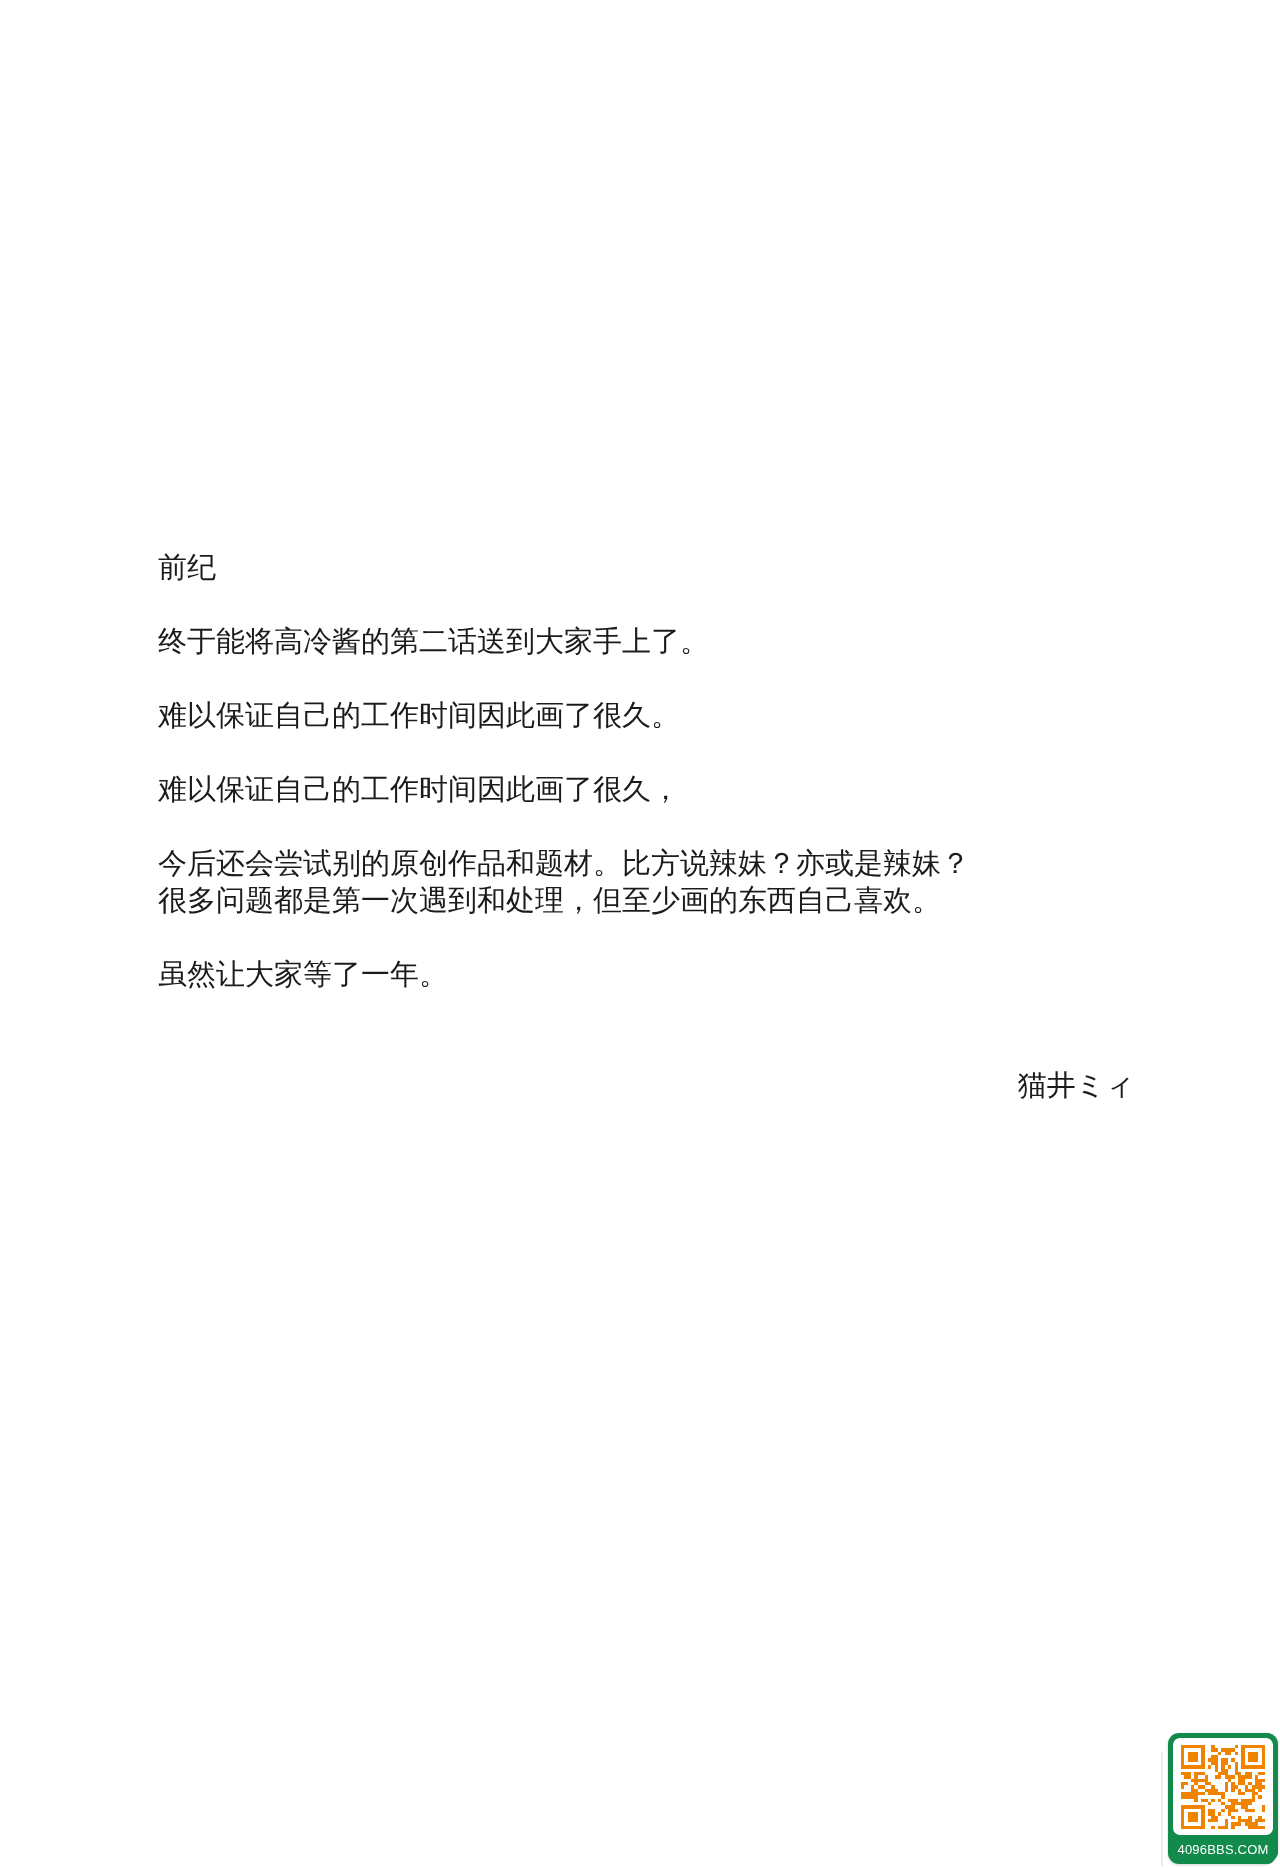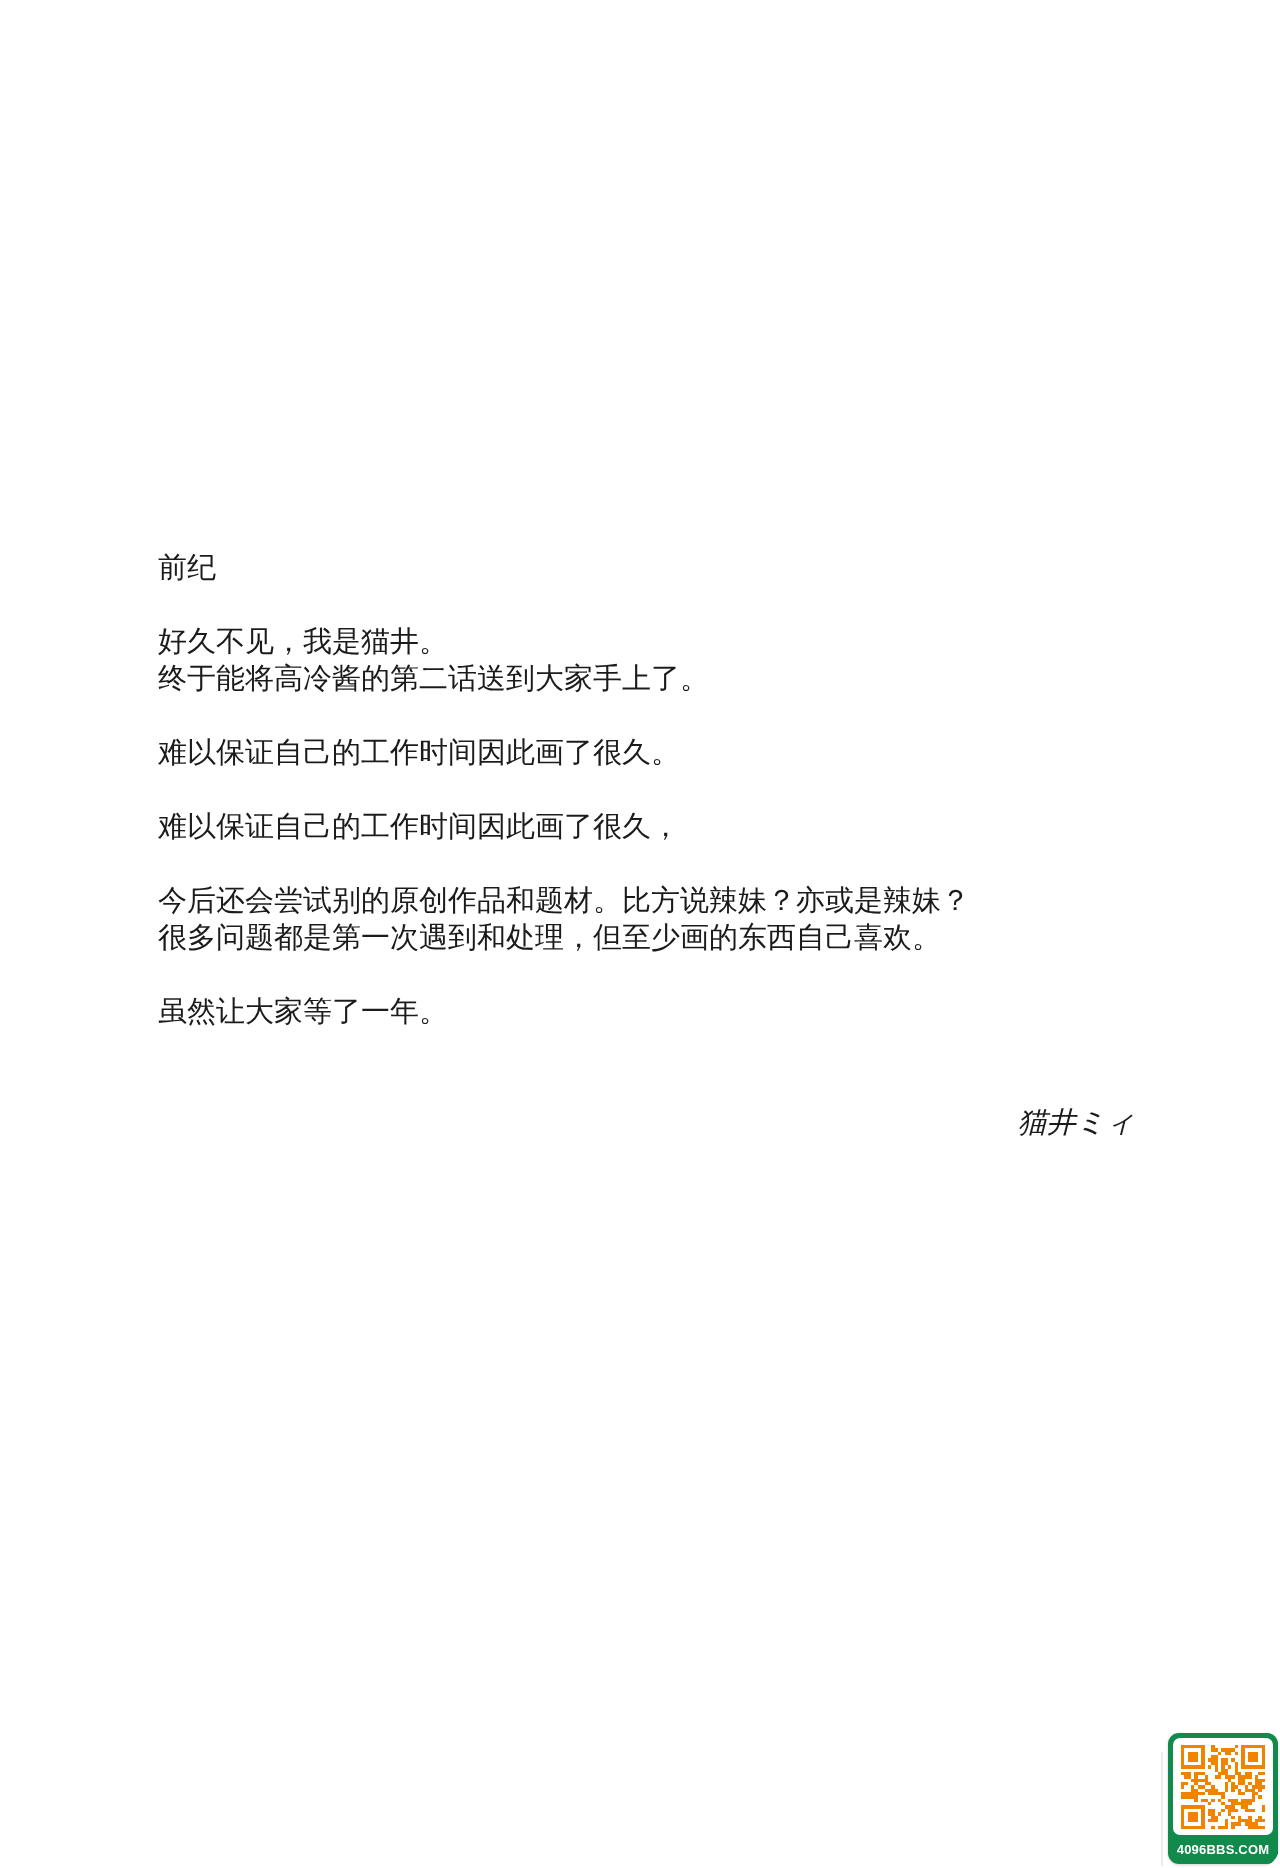--- a/index.html
+++ b/index.html
@@ -20,21 +20,21 @@
     position: absolute;
     left: 158px;
     top: 549px;
     width: 977px;
     color: var(--ink, #1b1b1b);
     font-size: 29px;
     line-height: 37px;
     font-family: "DejaVu Sans", "Liberation Sans", sans-serif;
   }
   .line { height: 37px; white-space: nowrap; }
-  .line.sig { text-align: right; font-style: italic; }
+  .line.sig { text-align: right; }
   .edge-shadow {
     position: absolute;
     left: 1161px; top: 1752px;
     width: 2px; height: 114px;
     background: #ececec;
   }
   .qr-badge {
     position: absolute;
     left: 1168px; top: 1733px;
     width: 110px; height: 131px;
@@ -50,35 +50,34 @@
     border-radius: 7px;
     display: flex;
     align-items: center;
     justify-content: center;
   }
   .qr-label {
     position: absolute;
     left: 0; right: 0; bottom: 7px;
     text-align: center;
     color: #ffffff;
-    font-weight: bold;
+    font-weight: normal;
     font-size: 13px;
     letter-spacing: 0.2px;
     font-family: "Liberation Sans", sans-serif;
   }
 </style>
 </head>
 <body>
 
 <div class="page">
 
   <div class="text-block">
     <div class="line">前纪</div>
     <div class="line"></div>
-    <div class="line">好久不见，我是猫井。</div>
     <div class="line">终于能将高冷酱的第二话送到大家手上了。</div>
     <div class="line"></div>
     <div class="line">难以保证自己的工作时间因此画了很久。</div>
     <div class="line"></div>
     <div class="line">难以保证自己的工作时间因此画了很久，</div>
     <div class="line"></div>
     <div class="line">今后还会尝试别的原创作品和题材。比方说辣妹？亦或是辣妹？</div>
     <div class="line">很多问题都是第一次遇到和处理，但至少画的东西自己喜欢。</div>
     <div class="line"></div>
     <div class="line">虽然让大家等了一年。</div>

